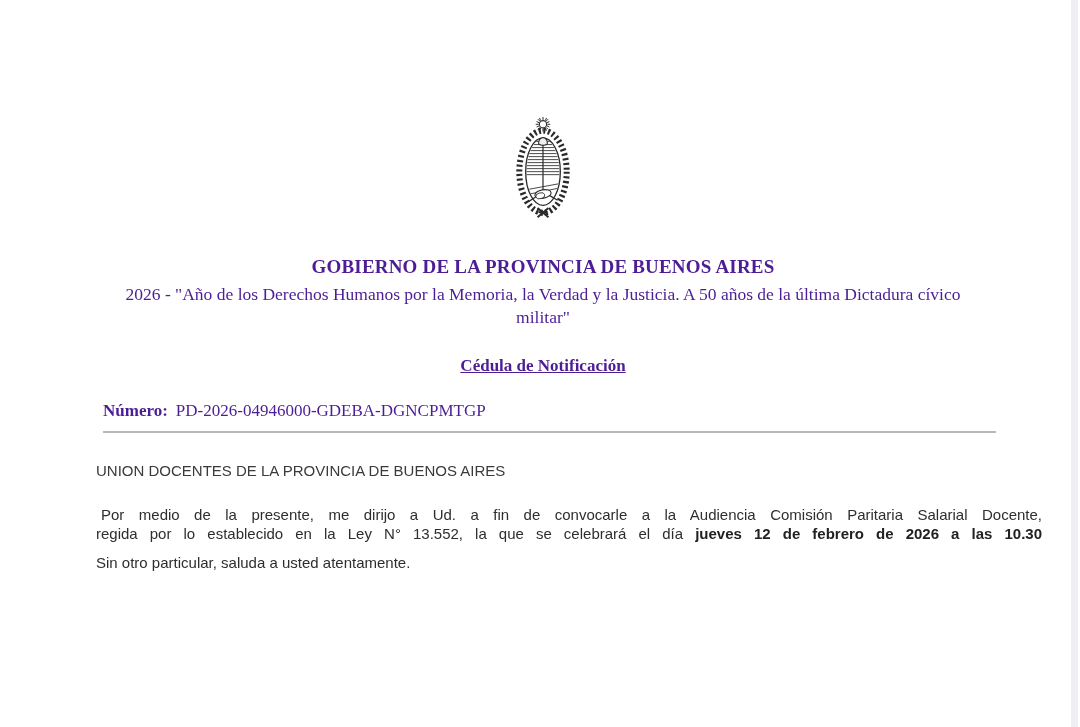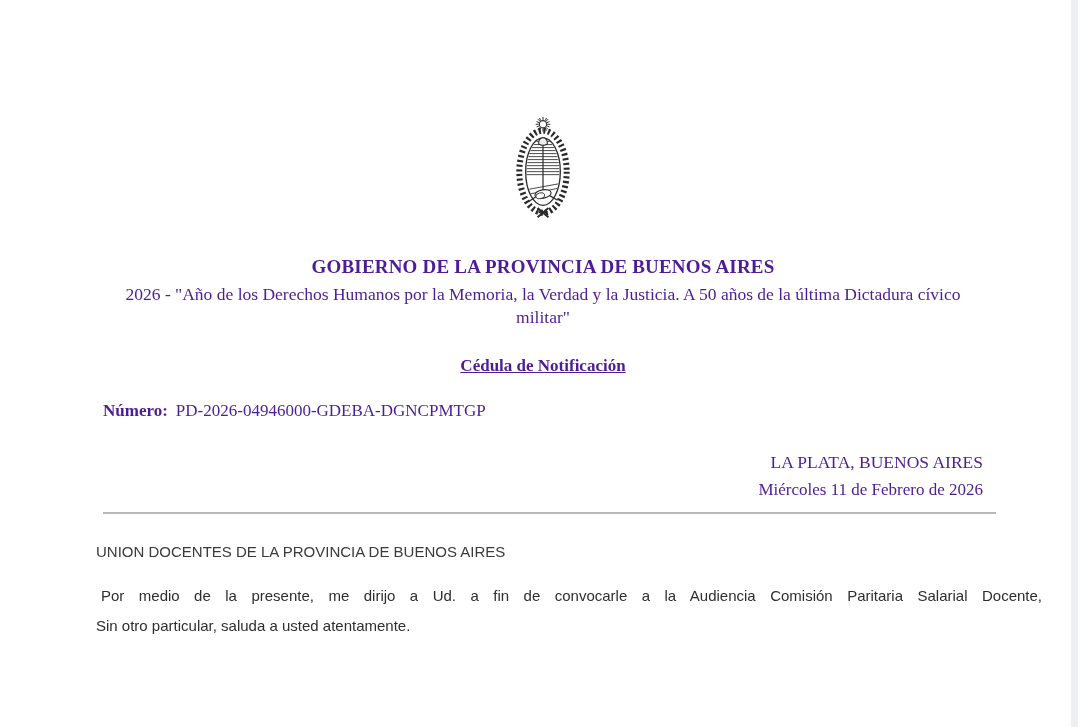--- a/index.html
+++ b/index.html
@@ -159,34 +159,31 @@
       </div>
 
       <h1 class="gov-title">GOBIERNO DE LA PROVINCIA DE BUENOS AIRES</h1>
 
       <p class="motto">2026 - "Año de los Derechos Humanos por la Memoria, la Verdad y la Justicia. A 50 años de la última Dictadura cívico militar"</p>
 
       <p class="doc-type">Cédula de Notificación</p>
 
       <p class="numero"><span class="lbl">Número:</span><span class="val">PD-2026-04946000-GDEBA-DGNCPMTGP</span></p>
 
-      <div class="dateline">
-        <p class="place">LA PLATA, BUENOS AIRES</p>
-        <p class="date">Miércoles 11 de Febrero de 2026</p>
-      </div>
 
 
       <hr class="divider">
     </div>
 
     <div class="sans-col">
       <p class="recipient">UNION DOCENTES DE LA PROVINCIA DE BUENOS AIRES</p>
 
       <div class="para">
         <p class="just first"><span>Por medio de la presente, me dirijo a Ud. a fin de convocarle a la Audiencia Comisión Paritaria Salarial Docente,</span></p>
+        <p class="just"><span>regida por lo establecido en la Ley N° 13.552, la que se celebrará el día </span><b>jueves 12 de febrero de 2026 a las 10.30</b></p>
       </div>
 
       <p class="closing">Sin otro particular, saluda a usted atentamente.</p>
     </div>
 
   </div>
 
   <div class="scroll-track"></div>
 </div>
 

